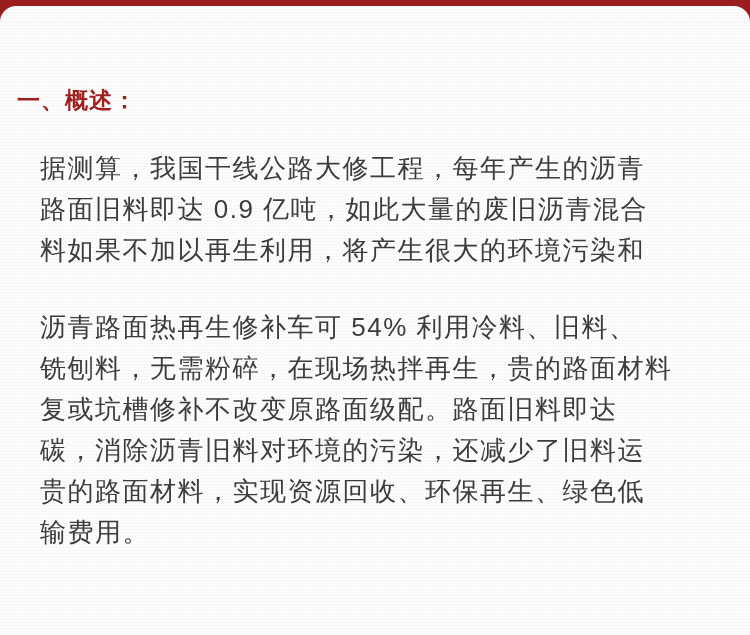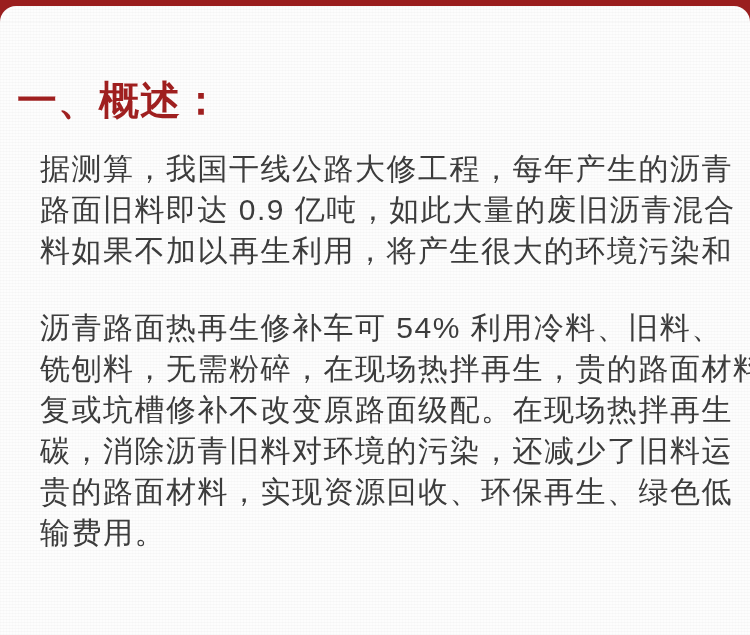--- a/index.html
+++ b/index.html
@@ -36,36 +36,36 @@
       repeating-linear-gradient(90deg, rgba(0,0,0,0.013) 0 1px, transparent 1px 3px);
   }
 
   main {
     position: relative;
     padding-top: 82px;
   }
 
   .heading {
     margin: 0 0 0 17px;
-    font-size: 40px;
+    font-size: 23px;
     line-height: 36px;
     font-weight: bold;
     letter-spacing: 1px;
     color: #9f1f1f;
   }
 
   .para {
     margin: 0 30px 0 40px;
     color: #3c3c3c;
   }
   .para-1 { margin-top: 30px; }
   .para-2 { margin-top: 36px; }
 
   .line {
-    font-size: 30px;
+    font-size: 26px;
     line-height: 41px;
     letter-spacing: 1.5px;
     white-space: nowrap;
     font-weight: 500;
   }
 </style>
 </head>
 <body>
 
 <div class="banner">
@@ -77,18 +77,18 @@
 
   <section class="para para-1">
     <div class="line">据测算，我国干线公路大修工程，每年产生的沥青</div>
     <div class="line">路面旧料即达 0.9 亿吨，如此大量的废旧沥青混合</div>
     <div class="line">料如果不加以再生利用，将产生很大的环境污染和</div>
   </section>
 
   <section class="para para-2">
     <div class="line">沥青路面热再生修补车可 54% 利用冷料、旧料、</div>
     <div class="line">铣刨料，无需粉碎，在现场热拌再生，贵的路面材料</div>
-    <div class="line">复或坑槽修补不改变原路面级配。在现场热拌再生</div>
+    <div class="line">复或坑槽修补不改变原路面级配。路面旧料即达</div>
     <div class="line">碳，消除沥青旧料对环境的污染，还减少了旧料运</div>
     <div class="line">贵的路面材料，实现资源回收、环保再生、绿色低</div>
     <div class="line">输费用。</div>
   </section>
 </main>
 
 </body></html>

